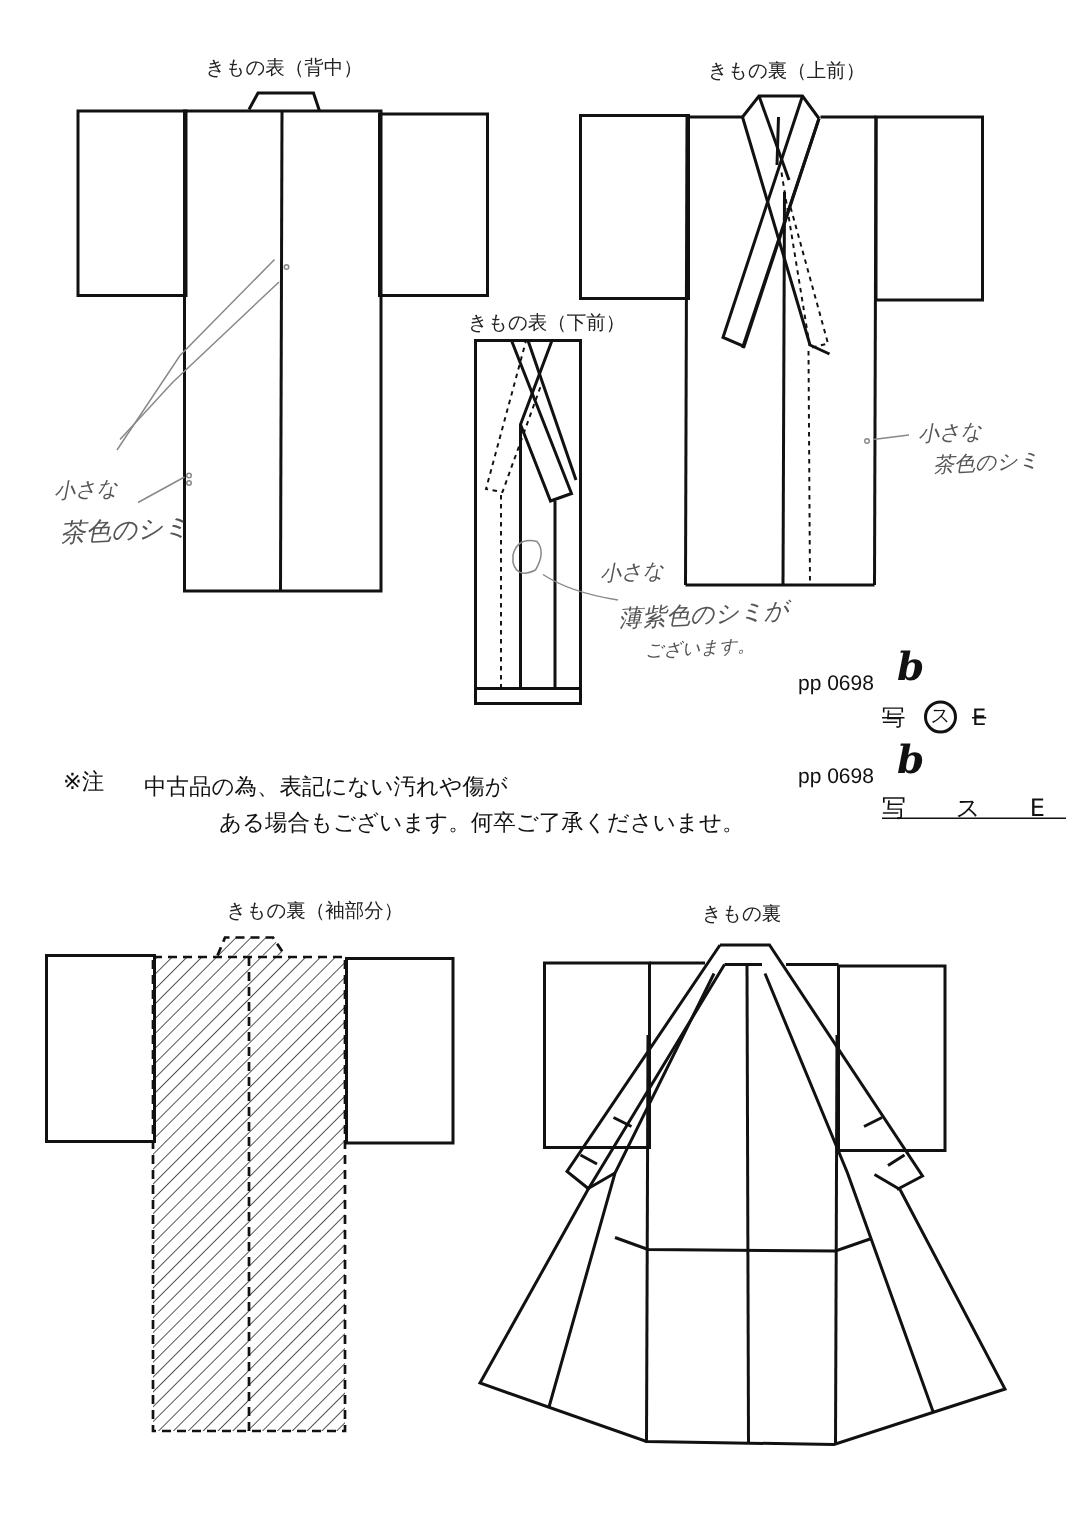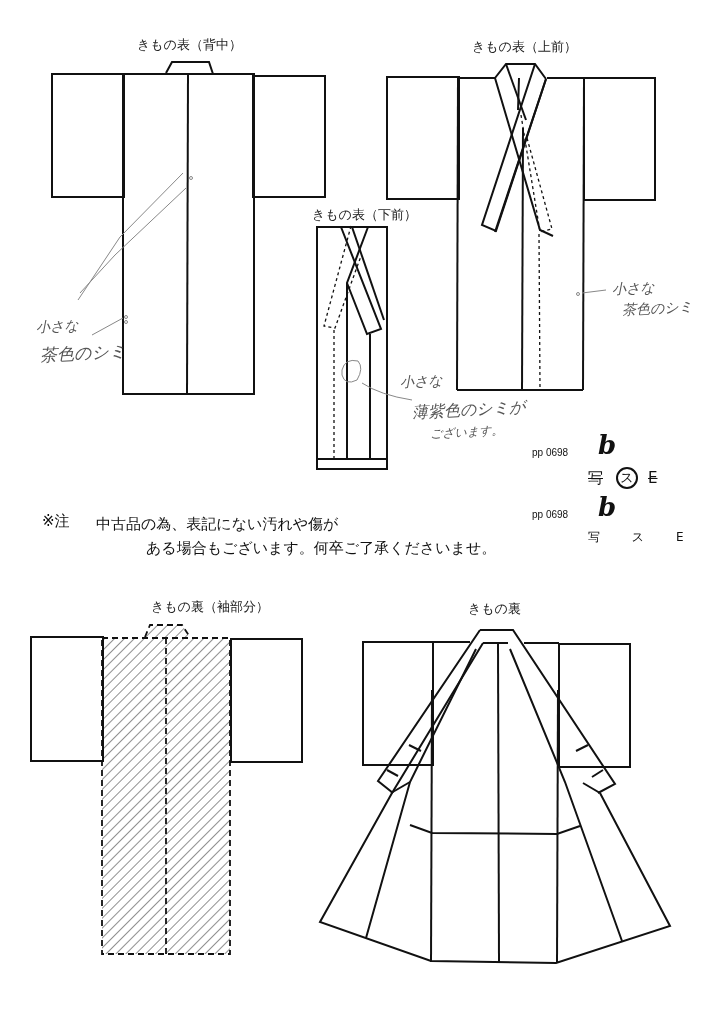--- a/index.html
+++ b/index.html
@@ -7,24 +7,24 @@
          font-family: "DejaVu Sans", "Liberation Sans", sans-serif; color: #111; }
   .page { position: absolute; left: 0; top: 0; width: 723px; height: 804px; }
   svg.diagram { position: absolute; left: 0; top: 0; }
   .label { position: absolute; font-size: 13px; color: #222; white-space: nowrap; }
   .hand { position: absolute; font-size: 14px; color: #555; white-space: nowrap;
           font-family: "DejaVu Serif", serif; font-style: italic; transform: rotate(-3deg); }
   .note { position: absolute; left: 96px; top: 512px; font-size: 15px; line-height: 24px; color: #111; }
   .note-prefix { position: absolute; left: 42px; top: 512px; font-size: 15px; color: #111; }
   .note-line2 { padding-left: 6px; margin-left: 44px; }
   .codebox { position: absolute; left: 508px; top: 425px; width: 210px; height: 135px; }
-  .code { position: absolute; font-size: 10px; color: #111; font-family: "Liberation Sans", sans-serif; }
+  .code { position: absolute; font-size: 14px; color: #111; font-family: "Liberation Sans", sans-serif; }
   .code-b { position: absolute; font-size: 26px; font-weight: bold; font-style: italic; color: #111;
             font-family: "DejaVu Serif", serif; }
-  .code-sub { position: absolute; font-size: 12px; color: #111; letter-spacing: 14px; }
+  .code-sub { position: absolute; font-size: 16px; color: #111; letter-spacing: 14px; text-decoration: underline; }
   .struck { position: absolute; font-size: 15px; color: #111; }
 </style>
 </head>
 <body>
 
 <div class="page">
 
   <svg class="diagram" width="723" height="1024" viewBox="0 0 723 1024">
     <defs>
       <pattern id="hatch" patternUnits="userSpaceOnUse" width="7" height="7" patternTransform="rotate(45)">
@@ -122,21 +122,21 @@
       <path d="M387 770 L398 776"></path>
       <path d="M588 745 L576 751"></path>
       <path d="M603 770 L592 777"></path>
       <path d="M410 825 L432 833 L557 834 L580 826"></path>
       <path d="M391 793 L410 782"></path>
       <path d="M600 793 L583 783"></path>
     </g>
   </svg>
 
   <div class="label" style="left:137px; top:36px;">きもの表（背中）</div>
-  <div class="label" style="left:472px; top:38px;">きもの表（上前）</div>
+  <div class="label" style="left:472px; top:38px;">きもの裏（上前）</div>
   <div class="label" style="left:312px; top:206px;">きもの表（下前）</div>
   <div class="label" style="left:117px; top:598px;margin-left:34px;">きもの裏（袖部分）</div>
   <div class="label" style="left:468px; top:600px;text-align:right;">きもの裏</div>
 
   <div class="hand" style="left:36px; top:318px;">小さな</div>
   <div class="hand" style="left:40px; top:342px; font-size:17px;">茶色のシミ</div>
 
   <div class="hand" style="left:612px; top:280px;">小さな</div>
   <div class="hand" style="left:622px; top:300px;">茶色のシミ</div>
 

